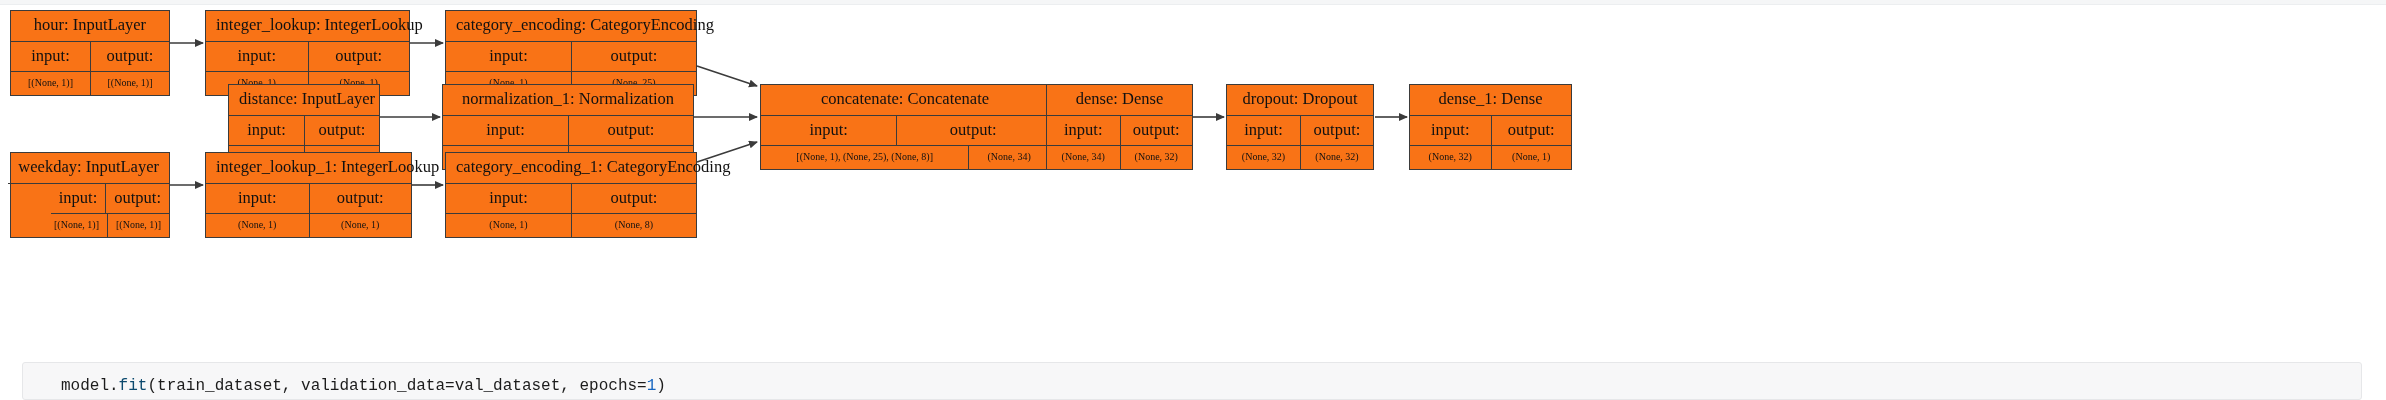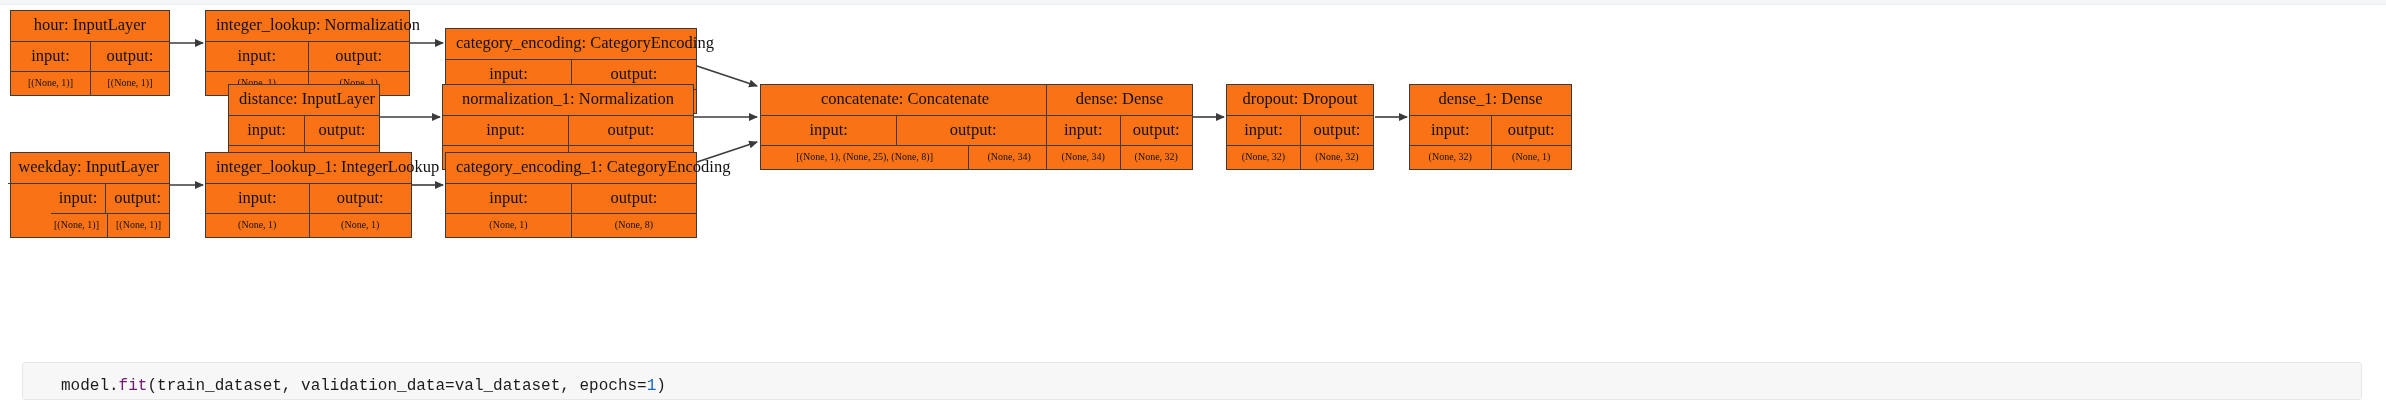--- a/index.html
+++ b/index.html
@@ -68,21 +68,21 @@
     box-sizing:border-box;
   }
   #code-line{
     position:absolute;left:38px;top:12px;
     font-family:"Liberation Mono","DejaVu Sans Mono",monospace;
     font-size:16px;
     line-height:22px;
     white-space:pre;
     color:#1c1c1c;
   }
-  .tok-fn{color:#701a75;}
+  .tok-fn{color:#0c4a6e;}
   .tok-num{color:#1565c0;}
 </style>
 </head>
 <body>
 
 <div id="top-rule"></div>
 
 <div id="graph">
 
   <svg id="edges" viewBox="0 0 2386 340">
@@ -112,32 +112,32 @@
       <div class="cell">input:</div>
       <div class="cell">output:</div>
     </div>
     <div class="row shapes">
       <div class="cell">[(None, 1)]</div>
       <div class="cell">[(None, 1)]</div>
     </div>
   </div>
 
   <div class="node" style="left:205px;top:10px;width:205px;">
-    <div class="title">integer_lookup: Normalization</div>
-    <div class="row labels">
-      <div class="cell">input:</div>
-      <div class="cell">output:</div>
-    </div>
-    <div class="row shapes">
-      <div class="cell">(None, 1)</div>
-      <div class="cell">(None, 1)</div>
-    </div>
-  </div>
-
-  <div class="node" style="left:445px;top:10px;width:252px;margin-top:18px;">
+    <div class="title">integer_lookup: IntegerLookup</div>
+    <div class="row labels">
+      <div class="cell">input:</div>
+      <div class="cell">output:</div>
+    </div>
+    <div class="row shapes">
+      <div class="cell">(None, 1)</div>
+      <div class="cell">(None, 1)</div>
+    </div>
+  </div>
+
+  <div class="node" style="left:445px;top:10px;width:252px;">
     <div class="title">category_encoding: CategoryEncoding</div>
     <div class="row labels">
       <div class="cell">input:</div>
       <div class="cell">output:</div>
     </div>
     <div class="row shapes">
       <div class="cell">(None, 1)</div>
       <div class="cell">(None, 25)</div>
     </div>
   </div>

